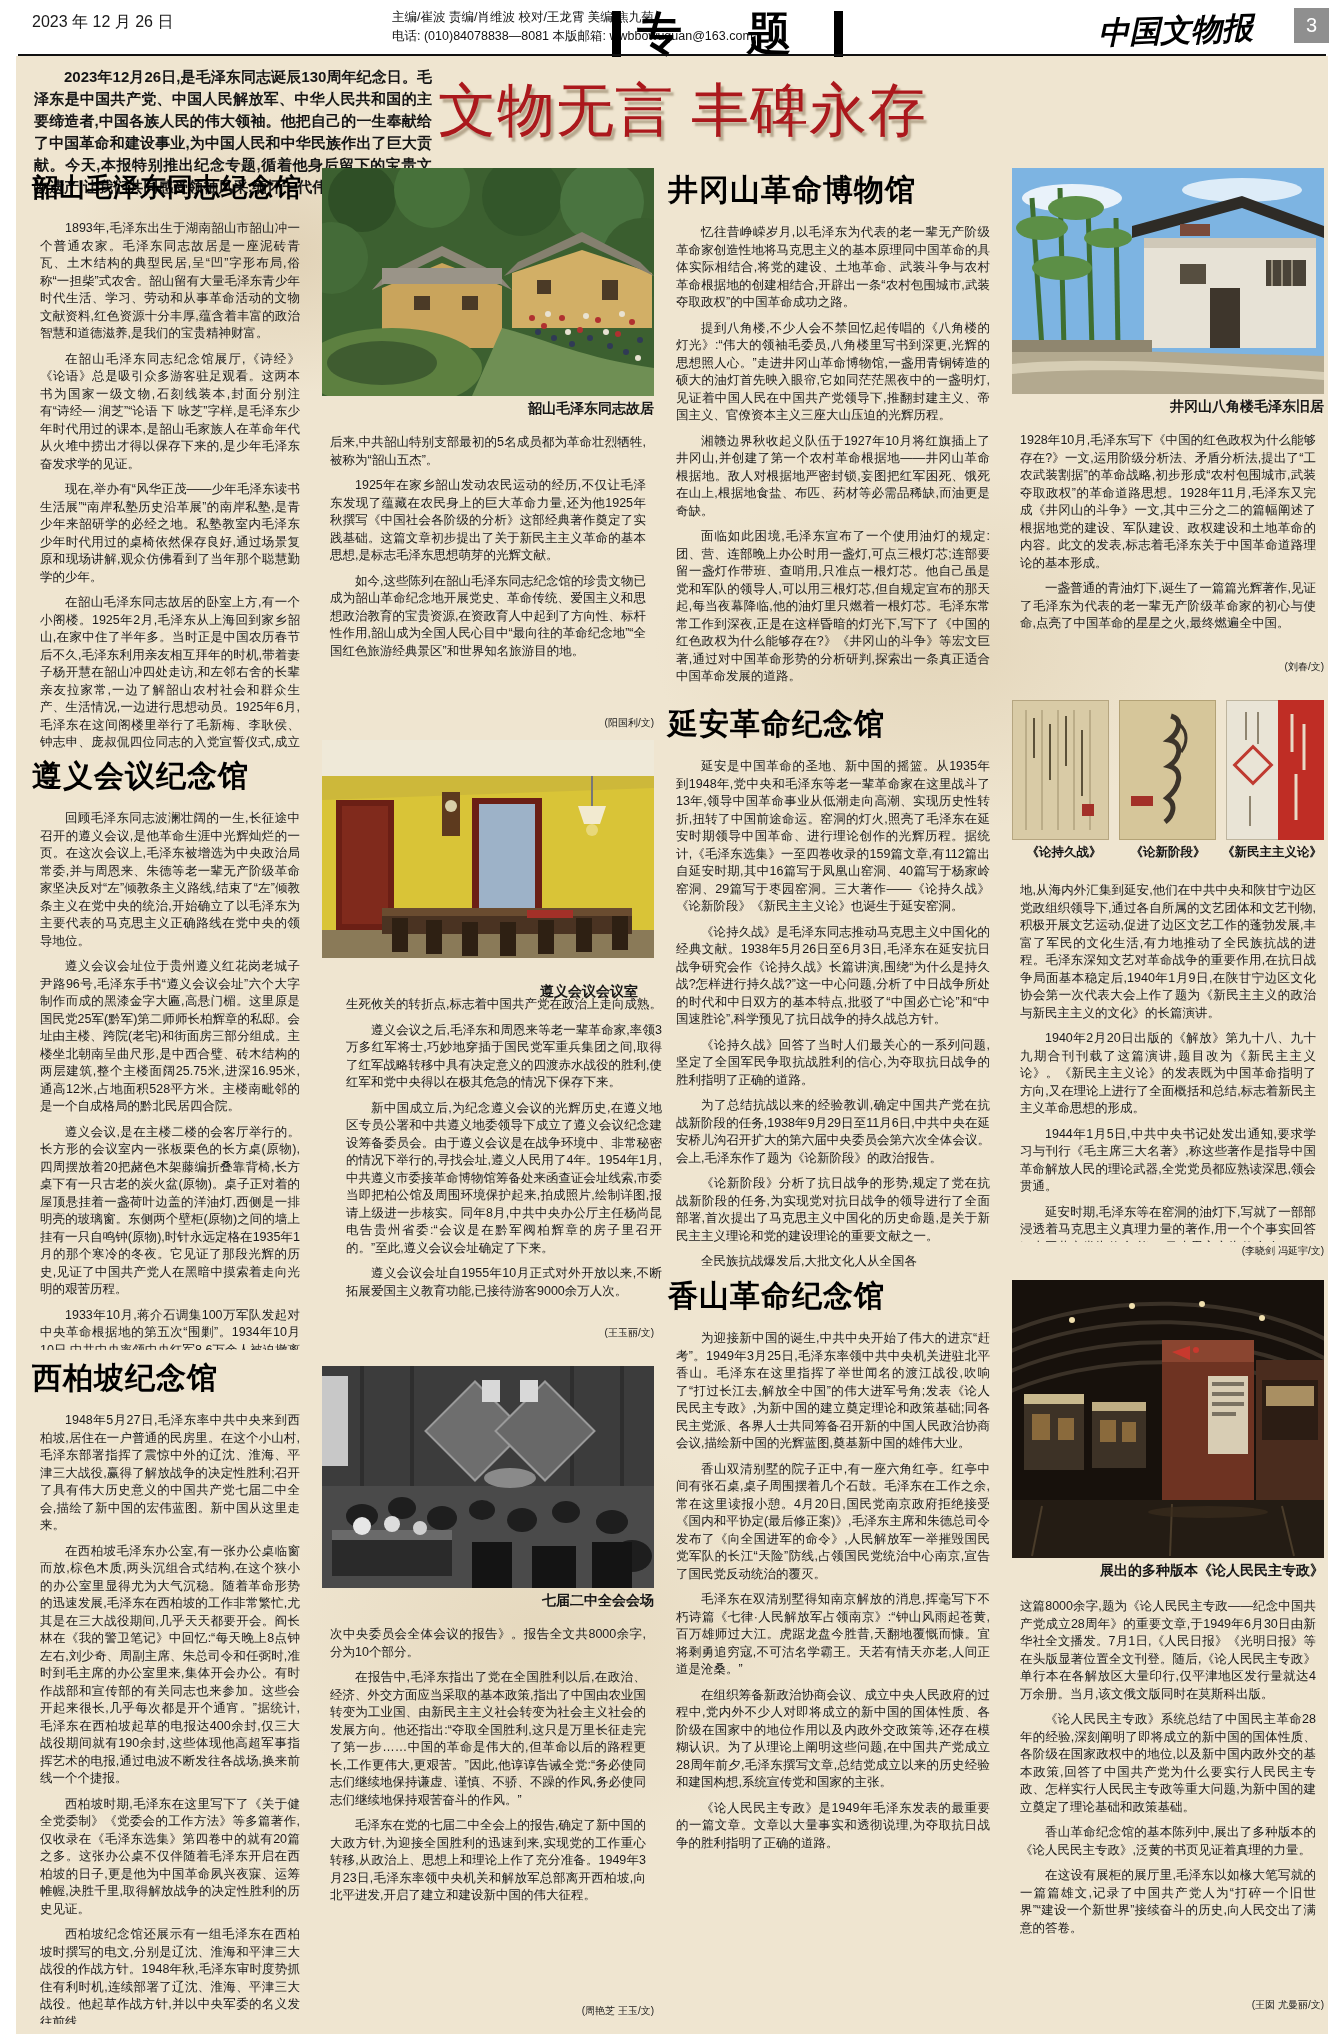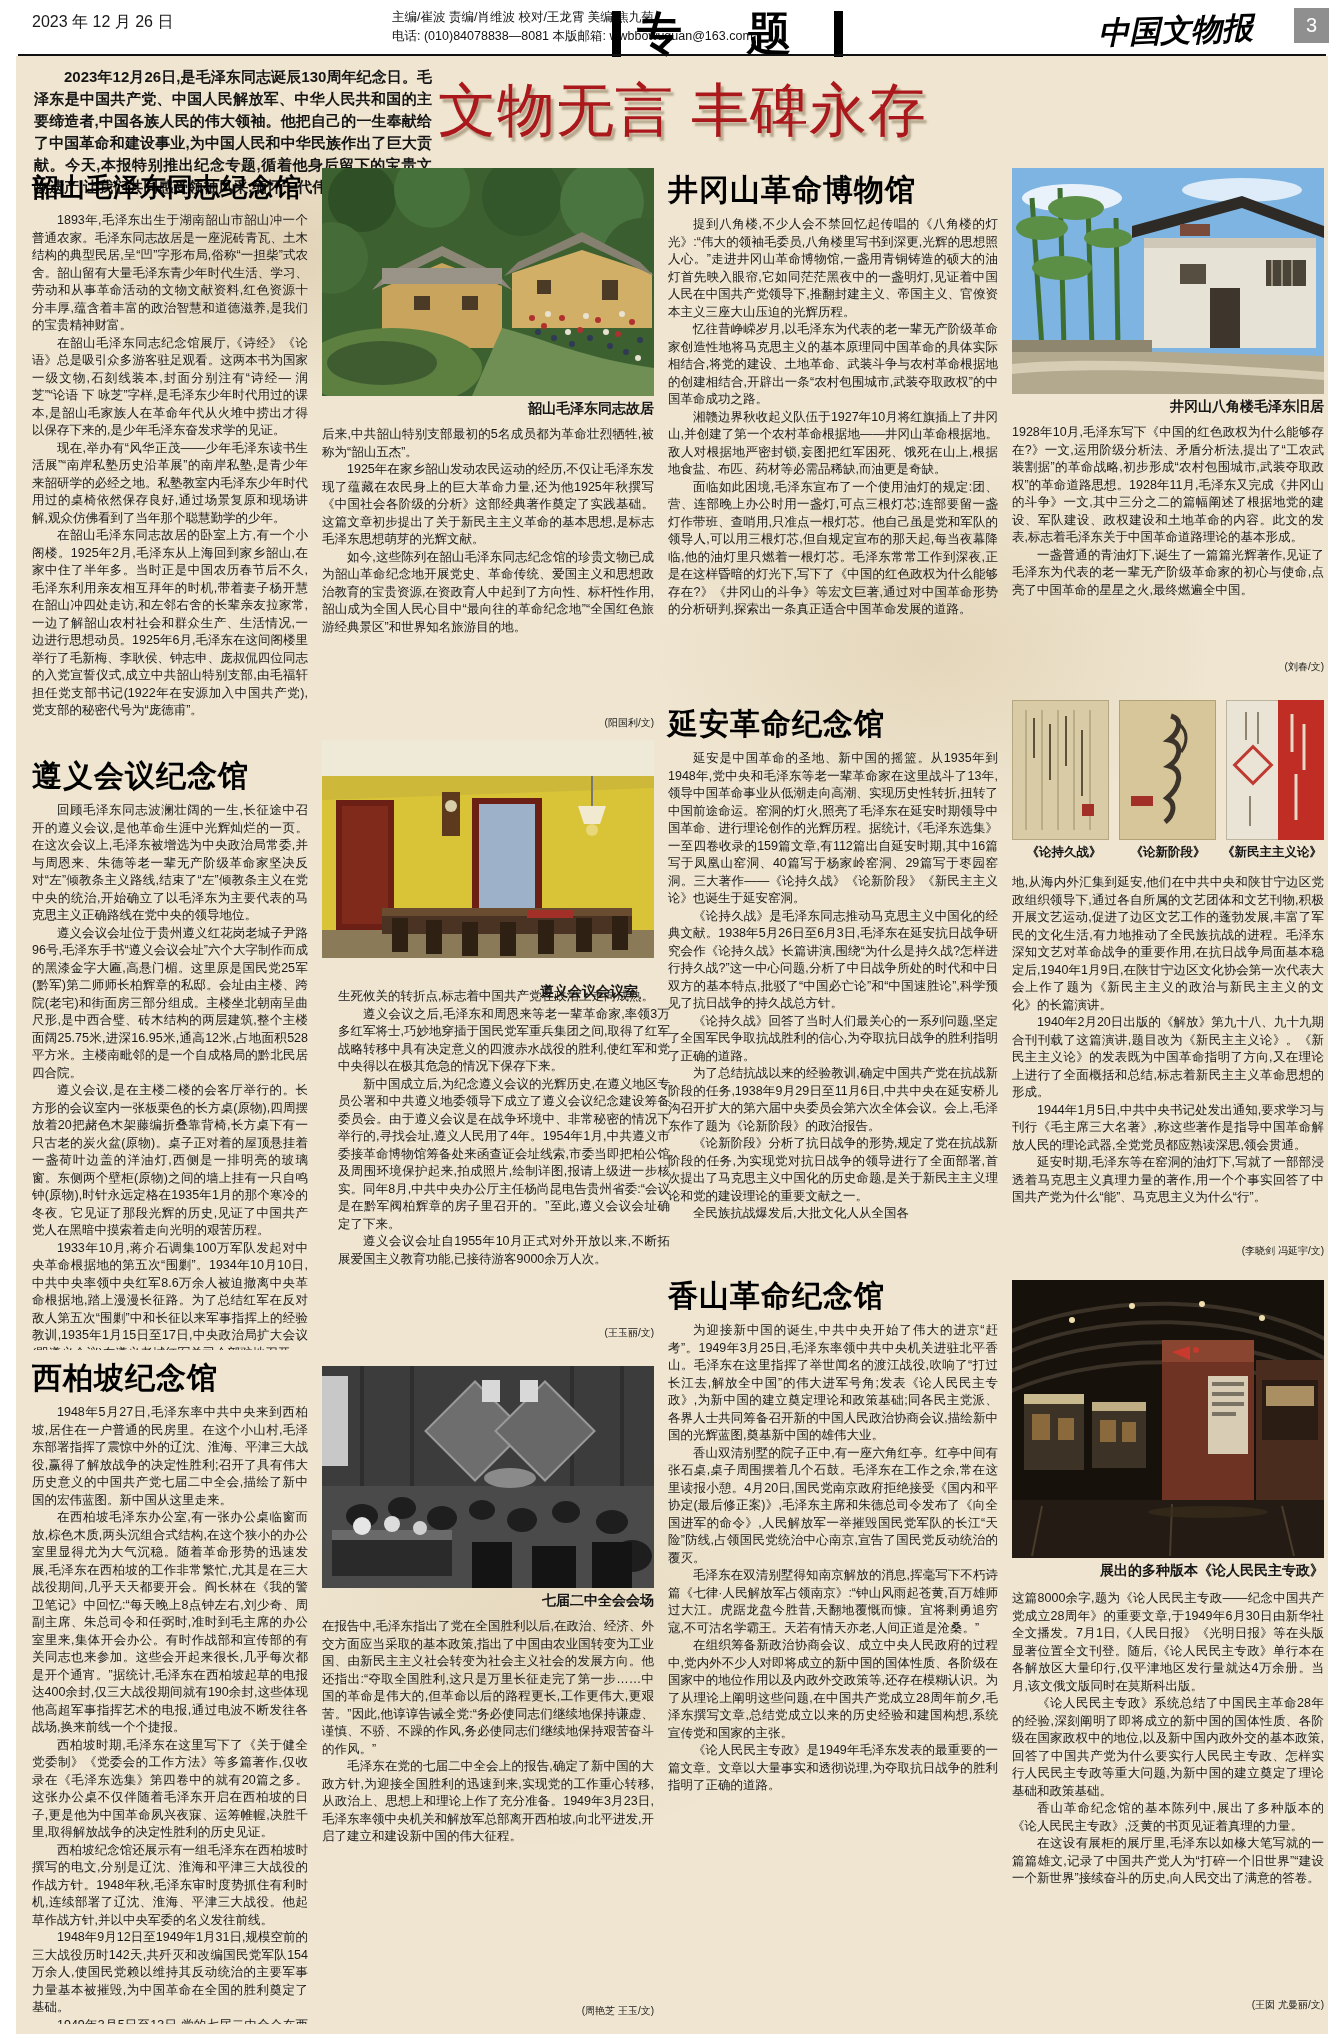--- a/index.html
+++ b/index.html
@@ -18,21 +18,21 @@
   .pagebox{width:35px;height:35px;background:#8f8f8f;color:#fff;font-size:20px;display:flex;align-items:center;justify-content:center;}
   .rule{position:absolute;left:18px;top:54px;width:1308px;height:2px;background:#111;}
   
   .intro{font-size:15px;line-height:22px;font-weight:bold;text-align:justify;text-indent:2em;color:#151515;overflow:hidden;}
   .headline{margin:0;font-size:58px;font-weight:normal;letter-spacing:1px;color:#ab181c;white-space:nowrap;
             text-shadow:3px 4px 2px rgba(110,90,60,.45);}
   
   .h2{font-size:30px;font-weight:bold;letter-spacing:1px;color:#000;white-space:nowrap;margin:0;}
   .h2.small{font-size:26px;}
   .paras{overflow:hidden;text-align:justify;}
-  .paras p{margin:0;font-size:12.5px;line-height:17.5px;text-indent:2em;text-align:justify;}
+  .paras p{margin:8px;font-size:12.5px;line-height:17.5px;text-indent:2em;text-align:justify;}
   .paras.noindent p:first-child{text-indent:0;}
   .byline{font-size:10px;text-align:right;color:#1a1a1a;}
   .caption{font-size:14px;font-weight:bold;text-align:right;color:#161616;}
   .bookcap{font-size:12.5px;font-weight:bold;text-align:center;color:#161616;}
   .photo{overflow:hidden;}
   .photo svg{display:block;}
   .books{display:flex;gap:10px;}
   .books .bk{flex:1;}
 </style>
 </head>
@@ -212,29 +212,30 @@
         <circle cx="98" cy="162" r="7" fill="#cfcfcf"></circle>
       <g fill="#141414">
           <rect x="150" y="176" width="40" height="46"></rect>
           <rect x="210" y="180" width="44" height="42"></rect>
           <rect x="270" y="176" width="40" height="46"></rect>
         </g>
     </svg>
   </div>
   <div class="abs caption" style="left:322px;top:1592px;width:332px;">七届二中全会会场</div>
   <div class="abs paras noindent" style="left:322px;top:1618px;width:332px;height:382px;">
+      <p>次中央委员会全体会议的报告》。报告全文共8000余字,分为10个部分。</p>
       <p>在报告中,毛泽东指出了党在全国胜利以后,在政治、经济、外交方面应当采取的基本政策,指出了中国由农业国转变为工业国、由新民主主义社会转变为社会主义社会的发展方向。他还指出:“夺取全国胜利,这只是万里长征走完了第一步……中国的革命是伟大的,但革命以后的路程更长,工作更伟大,更艰苦。”因此,他谆谆告诫全党:“务必使同志们继续地保持谦虚、谨慎、不骄、不躁的作风,务必使同志们继续地保持艰苦奋斗的作风。”</p>
       <p>毛泽东在党的七届二中全会上的报告,确定了新中国的大政方针,为迎接全国胜利的迅速到来,实现党的工作重心转移,从政治上、思想上和理论上作了充分准备。1949年3月23日,毛泽东率领中央机关和解放军总部离开西柏坡,向北平进发,开启了建立和建设新中国的伟大征程。</p>
     </div>
   <div class="abs byline" style="left:322px;top:2004px;width:332px;">(周艳芝 王玉/文)</div>
 
   <h2 class="abs h2" style="left:668px;top:170px;">井冈山革命博物馆</h2>
   <div class="abs paras" style="left:668px;top:216px;width:330px;height:484px;">
+      <p>忆往昔峥嵘岁月,以毛泽东为代表的老一辈无产阶级革命家创造性地将马克思主义的基本原理同中国革命的具体实际相结合,将党的建设、土地革命、武装斗争与农村革命根据地的创建相结合,开辟出一条“农村包围城市,武装夺取政权”的中国革命成功之路。</p>
       <p>提到八角楼,不少人会不禁回忆起传唱的《八角楼的灯光》:“伟大的领袖毛委员,八角楼里写书到深更,光辉的思想照人心。”走进井冈山革命博物馆,一盏用青铜铸造的硕大的油灯首先映入眼帘,它如同茫茫黑夜中的一盏明灯,见证着中国人民在中国共产党领导下,推翻封建主义、帝国主义、官僚资本主义三座大山压迫的光辉历程。</p>
-      <p>忆往昔峥嵘岁月,以毛泽东为代表的老一辈无产阶级革命家创造性地将马克思主义的基本原理同中国革命的具体实际相结合,将党的建设、土地革命、武装斗争与农村革命根据地的创建相结合,开辟出一条“农村包围城市,武装夺取政权”的中国革命成功之路。</p>
       <p>湘赣边界秋收起义队伍于1927年10月将红旗插上了井冈山,并创建了第一个农村革命根据地——井冈山革命根据地。敌人对根据地严密封锁,妄图把红军困死、饿死在山上,根据地食盐、布匹、药材等必需品稀缺,而油更是奇缺。</p>
       <p>面临如此困境,毛泽东宣布了一个使用油灯的规定:团、营、连部晚上办公时用一盏灯,可点三根灯芯;连部要留一盏灯作带班、查哨用,只准点一根灯芯。他自己虽是党和军队的领导人,可以用三根灯芯,但自规定宣布的那天起,每当夜幕降临,他的油灯里只燃着一根灯芯。毛泽东常常工作到深夜,正是在这样昏暗的灯光下,写下了《中国的红色政权为什么能够存在?》《井冈山的斗争》等宏文巨著,通过对中国革命形势的分析研判,探索出一条真正适合中国革命发展的道路。</p>
     </div>
 
   <h2 class="abs h2" style="left:668px;top:704px;">延安革命纪念馆</h2>
   <div class="abs paras" style="left:668px;top:750px;width:330px;height:518px;">
       <p>延安是中国革命的圣地、新中国的摇篮。从1935年到1948年,党中央和毛泽东等老一辈革命家在这里战斗了13年,领导中国革命事业从低潮走向高潮、实现历史性转折,扭转了中国前途命运。窑洞的灯火,照亮了毛泽东在延安时期领导中国革命、进行理论创作的光辉历程。据统计,《毛泽东选集》一至四卷收录的159篇文章,有112篇出自延安时期,其中16篇写于凤凰山窑洞、40篇写于杨家岭窑洞、29篇写于枣园窑洞。三大著作——《论持久战》《论新阶段》《新民主主义论》也诞生于延安窑洞。</p>
       <p>《论持久战》是毛泽东同志推动马克思主义中国化的经典文献。1938年5月26日至6月3日,毛泽东在延安抗日战争研究会作《论持久战》长篇讲演,围绕“为什么是持久战?怎样进行持久战?”这一中心问题,分析了中日战争所处的时代和中日双方的基本特点,批驳了“中国必亡论”和“中国速胜论”,科学预见了抗日战争的持久战总方针。</p>
       <p>《论持久战》回答了当时人们最关心的一系列问题,坚定了全国军民争取抗战胜利的信心,为夺取抗日战争的胜利指明了正确的道路。</p>
       <p>为了总结抗战以来的经验教训,确定中国共产党在抗战新阶段的任务,1938年9月29日至11月6日,中共中央在延安桥儿沟召开扩大的第六届中央委员会第六次全体会议。会上,毛泽东作了题为《论新阶段》的政治报告。</p>

